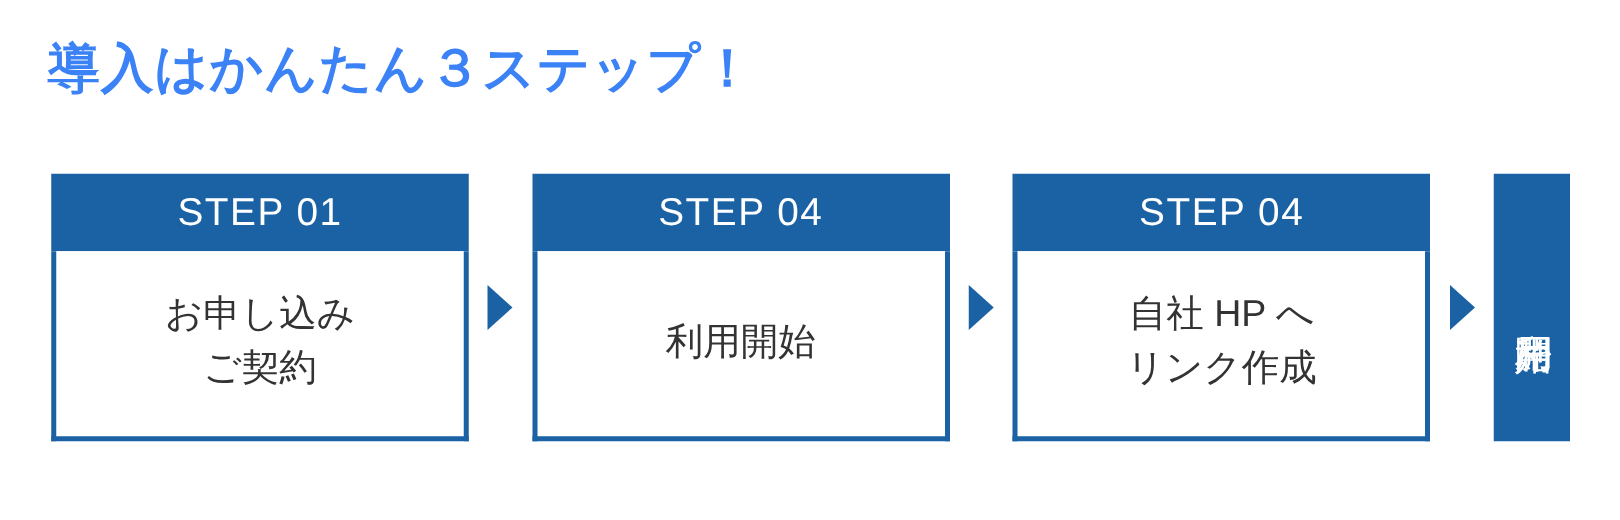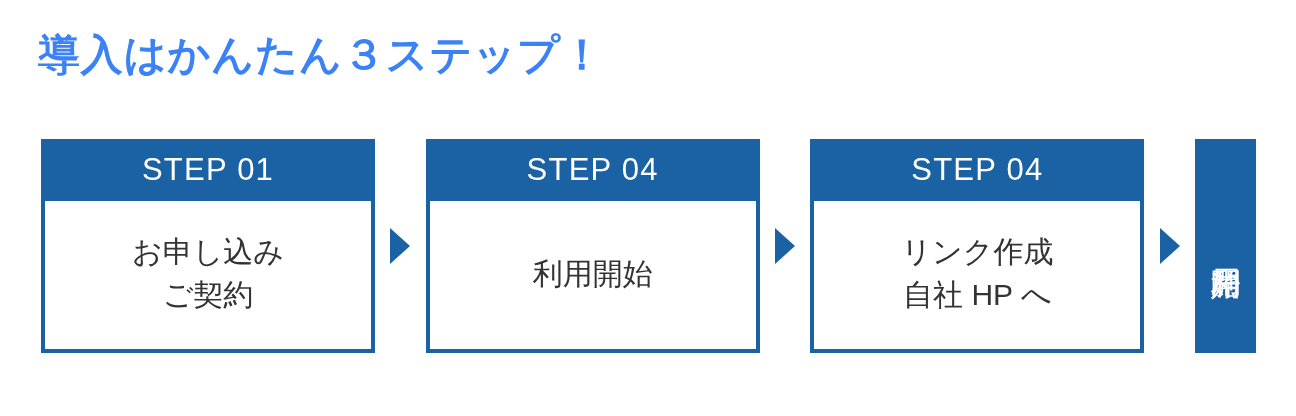--- a/index.html
+++ b/index.html
@@ -143,22 +143,22 @@
     </div>
   </div>
 
   <div class="arrow-slot">
     <div class="arrow-icon"></div>
   </div>
 
   <div class="step-card">
     <div class="step-head">STEP 04</div>
     <div class="step-body">
+      <div class="step-line">自社 HP へ</div>
       <div class="step-line">リンク作成</div>
-      <div class="step-line">自社 HP へ</div>
     </div>
   </div>
 
   <div class="arrow-slot">
     <div class="arrow-icon"></div>
   </div>
 
   <div class="final-card">
     <div class="final-label">利用開始</div>
   </div>

